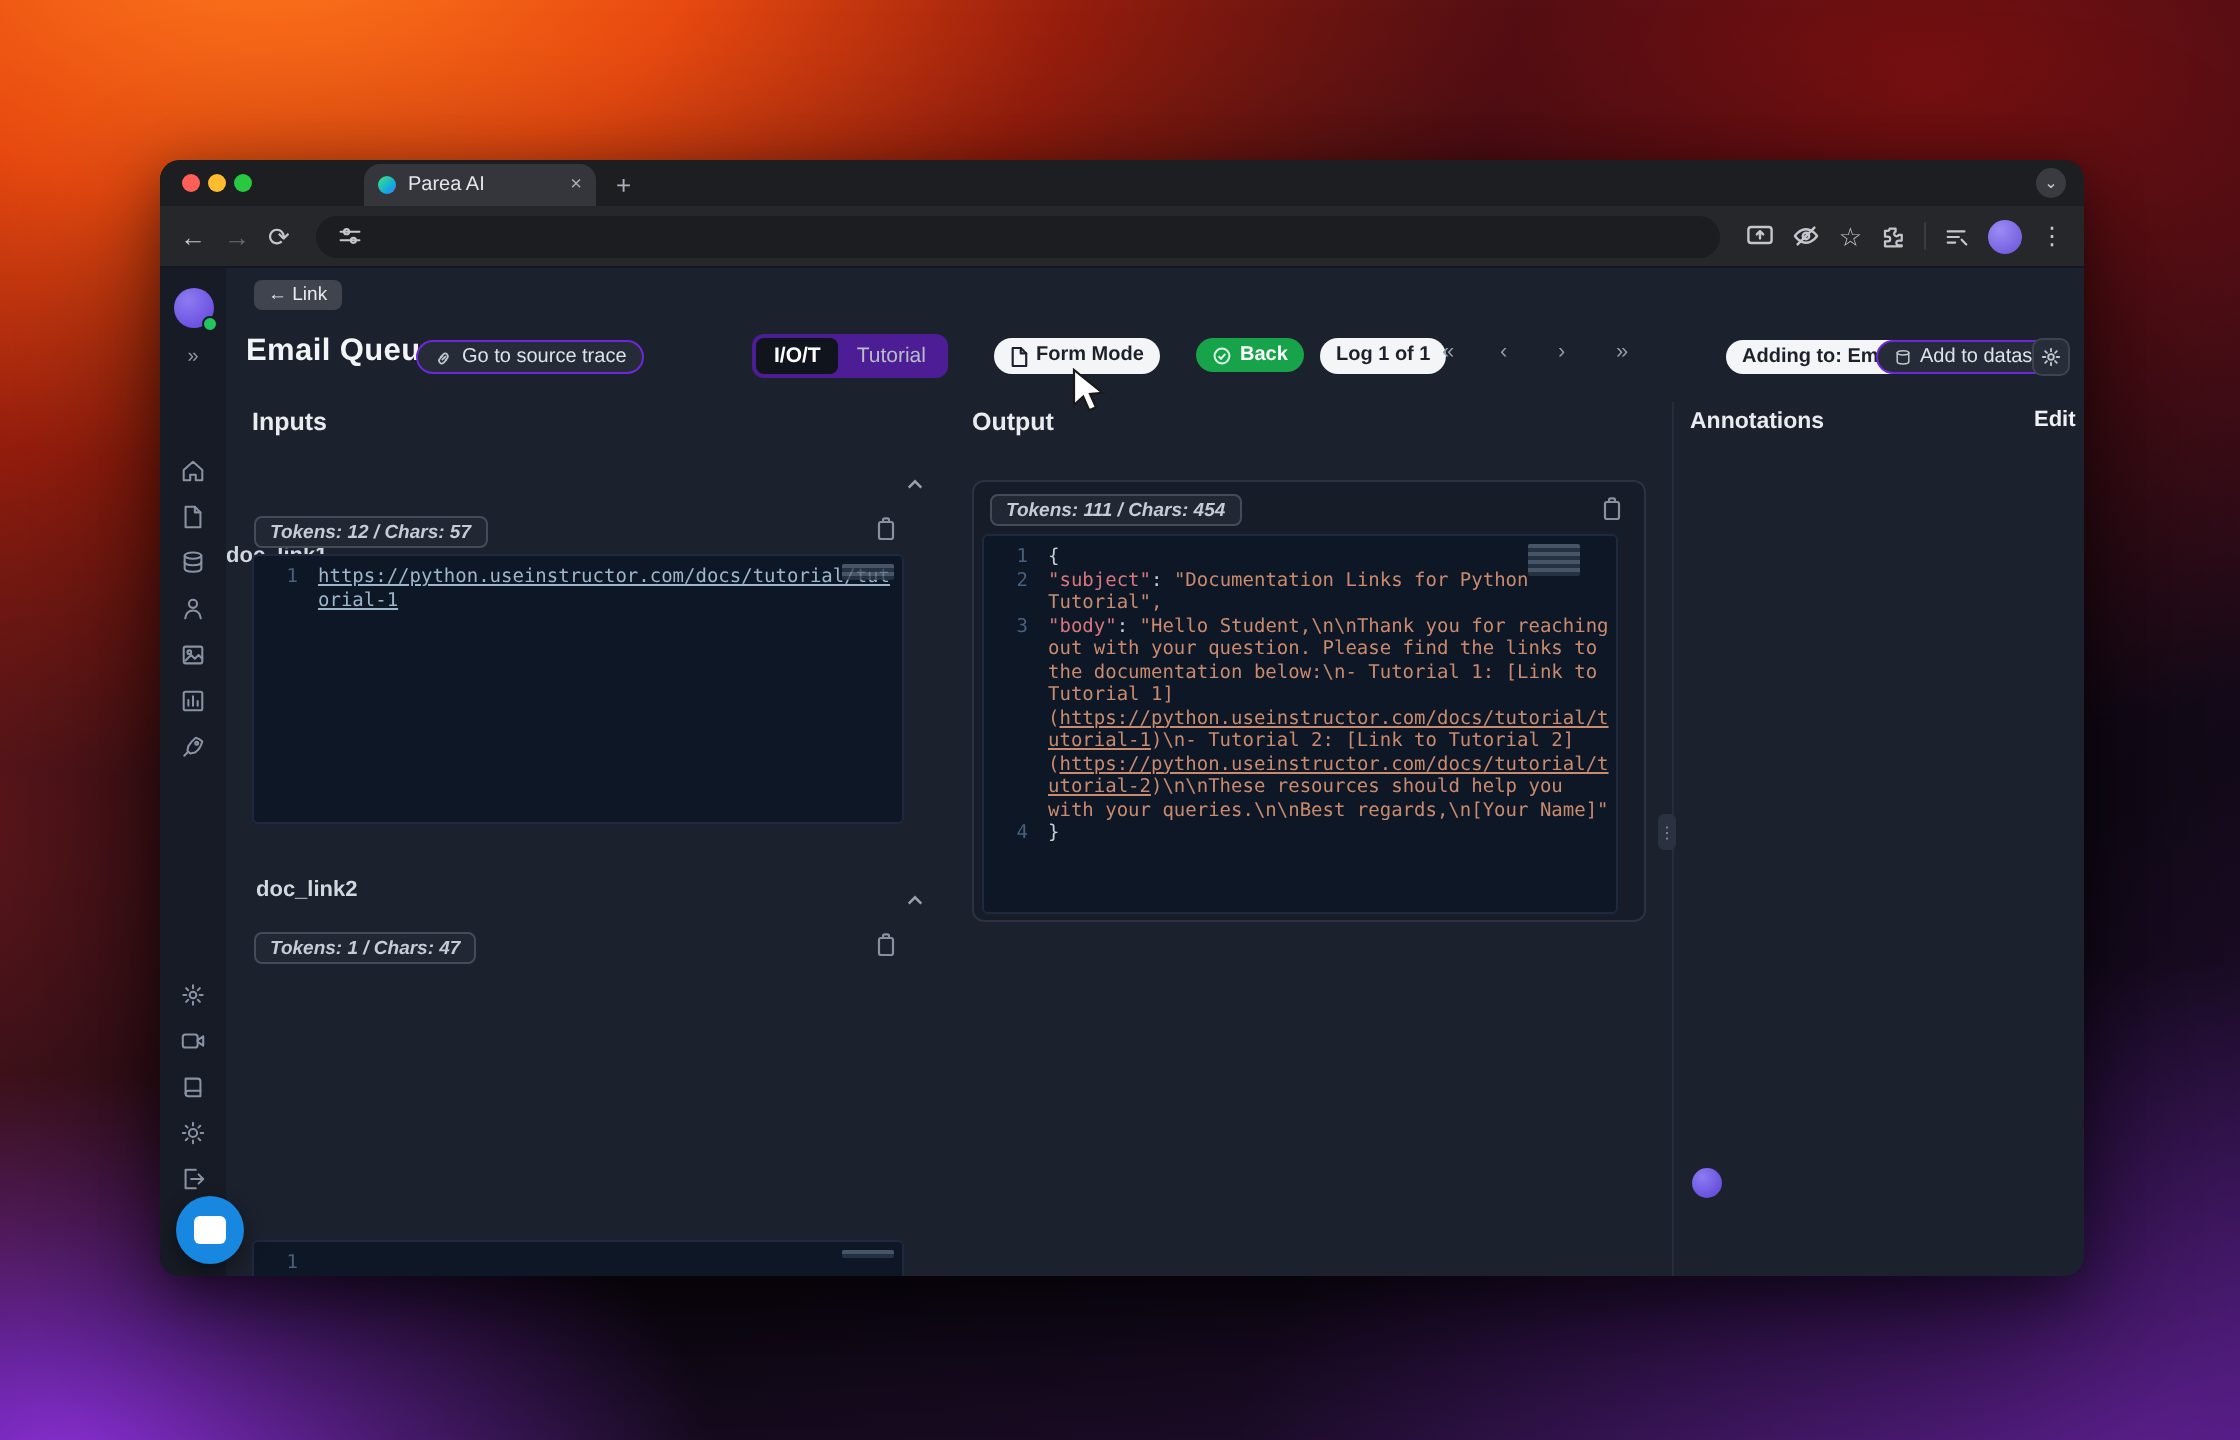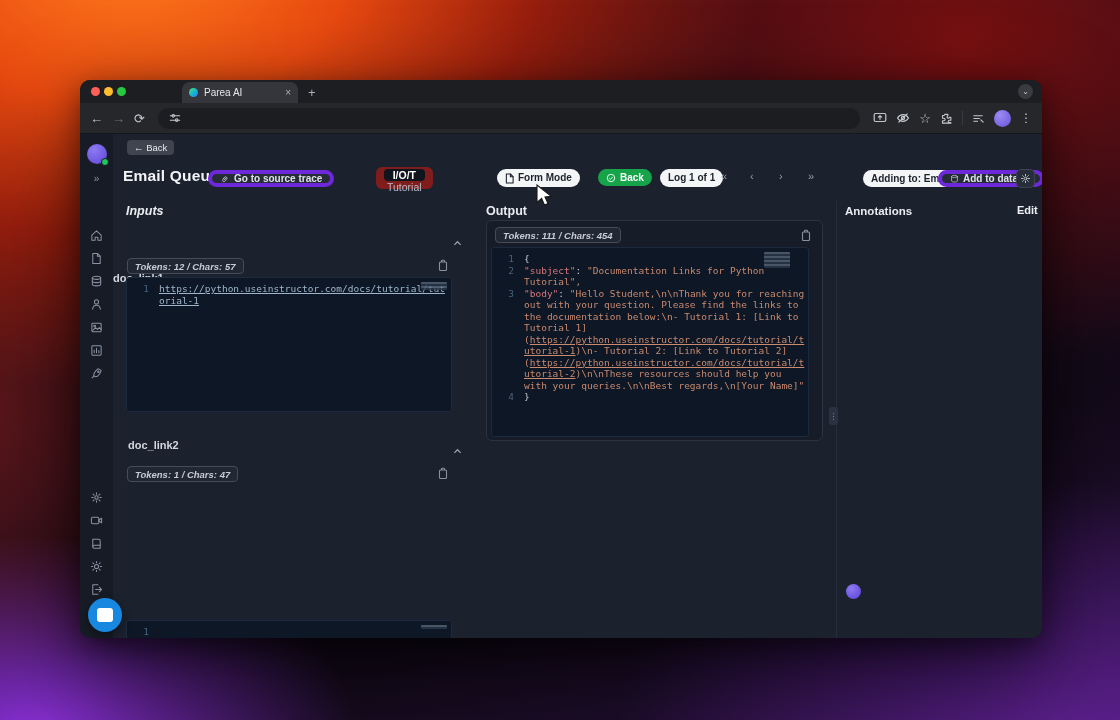--- a/index.html
+++ b/index.html
@@ -52,26 +52,26 @@
   .side-expand{ color:#8b93a1; font-size:10px; margin-top:9px;}
   .side-group{ display:flex; flex-direction:column; align-items:center; gap:10px;}
   .side-group.top{ margin-top:45px;}
   .side-group.bottom{ margin-top:auto; margin-bottom:42px;}
   .sicon{ width:13px; height:13px; display:flex; align-items:center; justify-content:center; color:#8a93a3;}
   .sicon svg{ stroke:#8a93a3; stroke-width:1.1; fill:none; stroke-linecap:round; stroke-linejoin:round; width:13px; height:13px;}
   .main{ flex:1; position:relative; background:#1b212d; min-width:0;}
   .abs{ position:absolute; }
   .btn{ display:inline-flex; align-items:center; gap:4px; border-radius:9px; font-size:10px; line-height:1;
         white-space:nowrap; padding:0 8px; height:17px;}
-  .btn-dark{ background:#252b37; border:4px solid #6d28d9; color:#dfe3e9;font-weight:bold;}
+  .btn-dark{ background:#252b37; border:1px solid #6d28d9; color:#dfe3e9;}
   .btn-light{ background:#f4f5f7; color:#1c212b; font-weight:700;}
   .btn-green{ background:#16a34a; color:#fff; font-weight:600;}
   .back-btn{ background:#3f444e; color:#e8eaee; border-radius:4px; height:15px; font-size:9.5px; padding:0 7px;}
   .page-title{ font-size:15.5px; font-weight:700; color:#f2f4f7; letter-spacing:.2px;}
-  .segmented{ display:flex; align-items:center; background:#7f1d1d; border-radius:6px; padding:2px; height:22px;flex-direction:column;}
+  .segmented{ display:flex; align-items:center; background:#4c1d95; border-radius:6px; padding:2px; height:22px;}
   .seg{ font-size:10.5px; padding:0 9px; height:18px; display:flex; align-items:center; border-radius:4px; color:#b7bec9;}
   .seg.active{ background:#10141c; color:#ffffff; font-weight:600;}
   .pager{ color:#969eab; font-size:11px;}
   .icon-btn{ width:19px; height:19px; border-radius:5px; background:#272d39; border:1px solid #3d4450;
              color:#cfd4dc; font-size:11px; display:flex; align-items:center; justify-content:center;}
   .sec-title{ font-size:12.5px; font-weight:700; color:#e9ebef;}
   .sec-title.sm{ font-size:11.5px;}
   .field-label{ font-size:11px; color:#d3d7de; font-weight:600;}
   .chev{ width:9px; height:9px;}
   .chev svg{ stroke:#9aa1ac; stroke-width:1.4; fill:none; width:9px; height:9px;}
@@ -248,21 +248,21 @@
             <svg viewBox="0 0 14 14">
               <path d="M8.5 2H3v10h5.5"></path>
               <path d="M6 7h6.5M10 4.5L12.5 7 10 9.5"></path>
             </svg>
           </div>
       </div>
     </div>
 
     <div class="main">
 
-      <div class="abs back-btn btn" style="left:14px; top:6px;">← Back</div>
+      <div class="abs back-btn btn" style="left:14px; top:6px;">← Link</div>
       <div class="abs page-title" style="left:10px; top:33px;">Email Queue</div>
       <div class="abs btn btn-dark" style="left:95px; top:36px;">
         <svg class="ic" width="10" height="10" viewBox="0 0 14 14">
             <path d="M5.8 8.2l2.4-2.4M4.6 6.4L6.5 4.5a1.9 1.9 0 012.7 2.7L8 8.4M6 5.6L4.1 7.5a1.9 1.9 0 002.7 2.7l1.9-1.9"></path>
           </svg>
         <span>Go to source trace</span>
       </div>
       <div class="abs segmented" style="left:263px; top:33px;">
         <div class="seg active">I/O/T</div>
         <div class="seg">Tutorial</div>
@@ -296,21 +296,21 @@
           </svg>
         <span>Add to dataset</span>
       </div>
       <div class="abs icon-btn" style="left:903px; top:35px;">
         <svg class="ic" width="11" height="11" viewBox="0 0 14 14">
             <circle cx="7" cy="7" r="1.8"></circle>
             <path d="M7 1.8v1.6M7 10.6v1.6M1.8 7h1.6M10.6 7h1.6M3.3 3.3l1.1 1.1M9.6 9.6l1.1 1.1M10.7 3.3L9.6 4.4M4.4 9.6l-1.1 1.1"></path>
           </svg>
       </div>
 
-      <div class="abs sec-title" style="left:13px; top:70px;font-style:italic;">Inputs</div>
+      <div class="abs sec-title" style="left:13px; top:70px;">Inputs</div>
       <div class="abs sec-title" style="left:373px; top:70px;">Output</div>
       <div class="abs sec-title sm" style="left:732px; top:71px;">Annotations</div>
       <div class="abs edit-link" style="left:904px; top:70px;">Edit</div>
 
       <div class="abs field-label" style="left:0; top:97px;margin-top:41px;">doc_link1</div>
       <div class="abs chev" style="left:340px; top:100px;"><svg viewBox="0 0 10 10">
             <path d="M1.5 6.5L5 3l3.5 3.5"></path>
           </svg></div>
       <div class="abs tok-badge" style="left:14px; top:124px;">Tokens: 12 / Chars: 57</div>
       <div class="abs copy-ic" style="left:324px; top:124px;"><svg viewBox="0 0 12 13">
@@ -334,21 +334,21 @@
             <rect x="2.5" y="3" width="7" height="8.5" rx="1"></rect>
             <path d="M4.5 3V2a.8.8 0 01.8-.8h1.4a.8.8 0 01.8.8v1"></path>
           </svg></div>
       <div class="abs editor" style="left:13px; top:351px; width:326px; height:139px;">
         <div class="code-row">
           <div class="ln">1</div>
         </div>
         <div class="minimap" style="right:4px; height:4px;"></div>
       </div>
 
-      <div class="abs out-panel" style="left:373px; top:86px; width:337px; height:221px;">
+      <div class="abs out-panel" style="left:373px; top:106px; width:337px; height:221px;">
         <div class="tok-badge abs" style="left:8px; top:6px;">Tokens: 111 / Chars: 454</div>
         <div class="abs copy-ic" style="right:10px; top:7px;"><svg viewBox="0 0 12 13">
               <rect x="2.5" y="3" width="7" height="8.5" rx="1"></rect>
               <path d="M4.5 3V2a.8.8 0 01.8-.8h1.4a.8.8 0 01.8.8v1"></path>
             </svg></div>
         <div class="editor abs" style="left:4px; top:26px; width:318px; height:190px;">
           <div>
               <div class="code-row">
                 <div class="ln">1</div>
                 <div class="lc"><span class="seg-punct">{</span></div>

